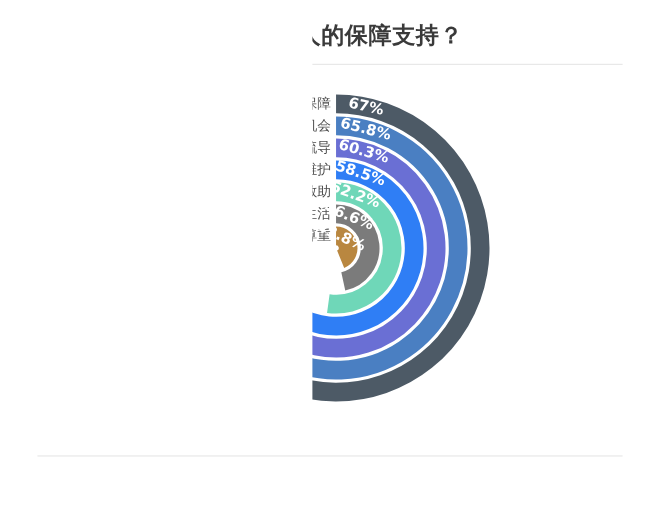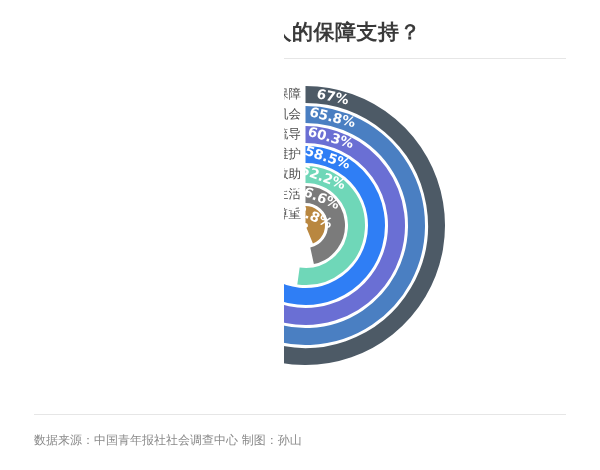--- a/index.html
+++ b/index.html
@@ -108,15 +108,14 @@
         <text x="330.5829993793469" y="138.025185669613" text-anchor="middle" class="val-text" transform="rotate(16 330.5829993793469 138.025185669613)">60.3%</text>
         <text x="327.44020660062125" y="157.97498734304412" text-anchor="middle" class="val-text" transform="rotate(18 327.44020660062125 157.97498734304412)">58.5%</text>
         <text x="322.94302730960914" y="177.5756763399187" text-anchor="middle" class="val-text" transform="rotate(20 322.94302730960914 177.5756763399187)">52.2%</text>
         <text x="317.11280439589325" y="196.75730050842958" text-anchor="middle" class="val-text" transform="rotate(22 317.11280439589325 196.75730050842958)">46.6%</text>
         <text x="309.9741030738338" y="215.4509999659314" text-anchor="middle" class="val-text" transform="rotate(24 309.9741030738338 215.4509999659314)">43.8%</text>
       </g>
   <rect x="0" y="0" width="284" height="470" fill="#ffffff"></rect>
     </svg>
 
   <div id="divider-bottom"></div>
-  <div id="footer-note">数据来源：中国青年报社社会调查中心 制图：孙山</div>
 
 </div>
 
 </body></html>

